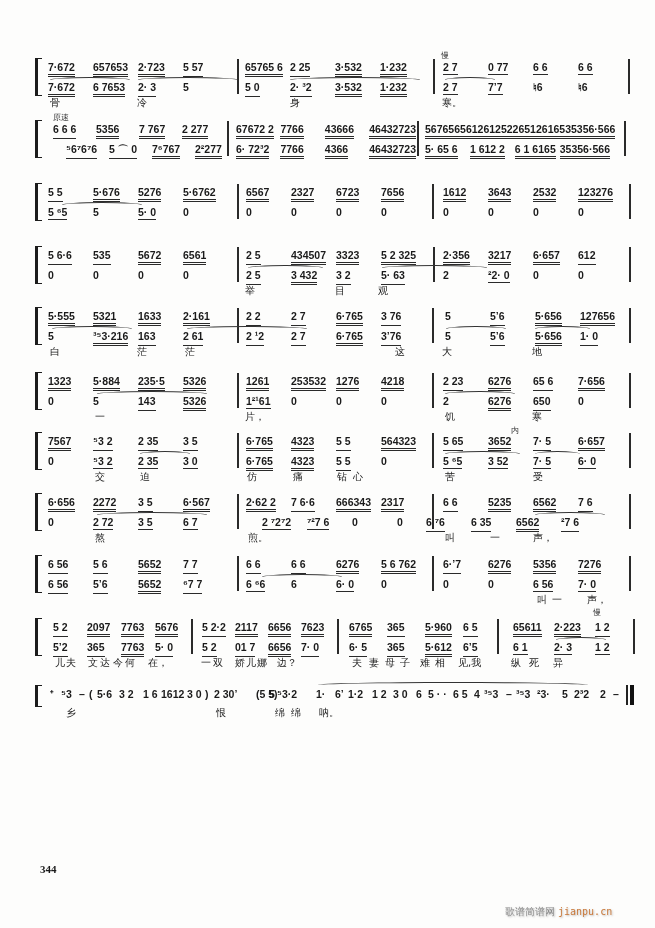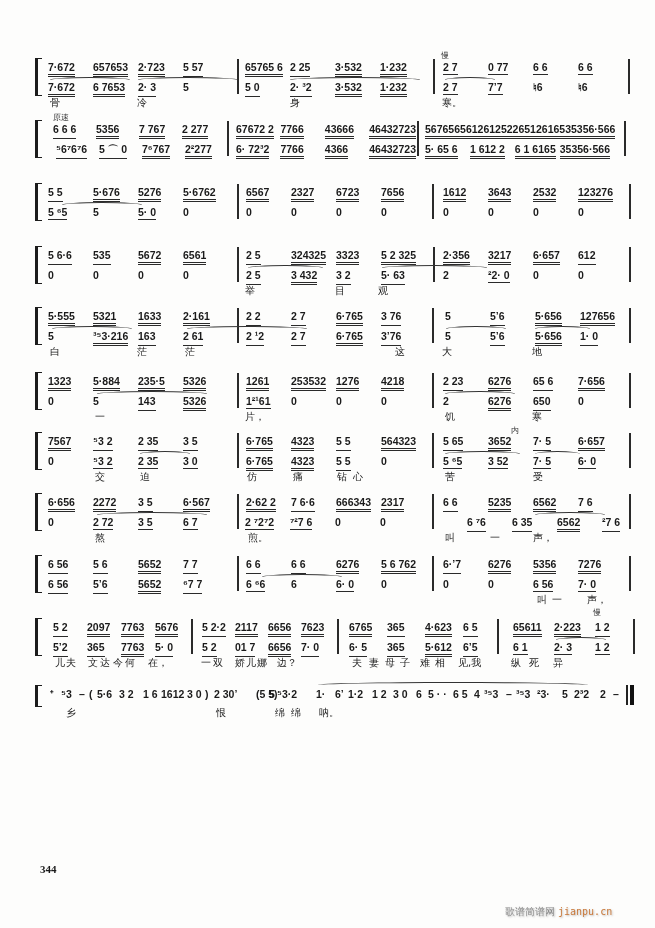--- a/index.html
+++ b/index.html
@@ -101,21 +101,21 @@
       <span class="g dd">7766</span>
       <span class="g dd">43666</span>
       <span class="g dd">46432723</span>
     </div>
   <div class="m c4 up" style="left:425px;width:185px">
       <span class="g dd">56765656</span>
       <span class="g dd">12612522</span>
       <span class="g dd">65126165</span>
       <span class="g dd">35356·566</span>
     </div>
-  <div class="m c4 lo" style="left:56px;width:172px">
+  <div class="m c4 lo" style="left:66px;width:172px">
       <span class="g">⁵6⁷6⁷6</span>
       <span class="g">5 ⌒ 0</span>
       <span class="g dd">7⁶767</span>
       <span class="g dd">2²277</span>
     </div>
   <div class="m c4 lo" style="left:236px;width:180px">
       <span class="g dd">6· 72³2</span>
       <span class="g dd">7766</span>
       <span class="g dd">4366</span>
       <span class="g dd">46432723</span>
@@ -180,21 +180,21 @@
   <div class="slur" style="left:248px;top:15px;width:75px"></div>
   <div class="slur" style="left:382px;top:15px;width:105px"></div>
   <div class="m c4 up" style="left:48px;width:180px">
       <span class="g">5 6·6</span>
       <span class="g">535</span>
       <span class="g dd">5672</span>
       <span class="g dd">6561</span>
     </div>
   <div class="m c4 up" style="left:246px;width:180px">
       <span class="g">2 5</span>
-      <span class="g dd">324325</span>
+      <span class="g dd">434507</span>
       <span class="g dd">3323</span>
       <span class="g dd">5 2 325</span>
     </div>
   <div class="m c4 up" style="left:443px;width:180px">
       <span class="g dd">2·356</span>
       <span class="g dd">3217</span>
       <span class="g dd">6·657</span>
       <span class="g">612</span>
     </div>
   <div class="m c4 lo" style="left:48px;width:180px">
@@ -401,27 +401,27 @@
       <span class="g dd">5235</span>
       <span class="g dd">6562</span>
       <span class="g">7 6</span>
     </div>
   <div class="m c4 lo" style="left:48px;width:180px">
       <span class="g n">0</span>
       <span class="g">2 72</span>
       <span class="g">3 5</span>
       <span class="g">6 7</span>
     </div>
-  <div class="m c4 lo" style="left:245px;width:180px">
+  <div class="m c4 lo" style="left:262px;width:180px">
       <span class="g">2 ⁷2⁷2</span>
       <span class="g">⁷²7 6</span>
       <span class="g n">0</span>
       <span class="g n">0</span>
     </div>
-  <div class="m c4 lo" style="left:467px;width:180px">
+  <div class="m c4 lo" style="left:426px;width:180px">
       <span class="g">6 ⁷6</span>
       <span class="g">6 35</span>
       <span class="g dd">6562</span>
       <span class="g">²7 6</span>
     </div>
   <span class="ly" style="left:95px">熬</span>
   <span class="ly" style="left:248px">煎。</span>
   <span class="ly" style="left:445px">叫</span>
   <span class="ly" style="left:490px">一</span>
   <span class="ly" style="left:533px">声，</span>
@@ -490,21 +490,21 @@
     </div>
   <div class="m c4 up" style="left:202px;width:132px">
       <span class="g">5 2·2</span>
       <span class="g dd">2117</span>
       <span class="g dd">6656</span>
       <span class="g dd">7623</span>
     </div>
   <div class="m c4 up" style="left:349px;width:152px">
       <span class="g dd">6765</span>
       <span class="g">365</span>
-      <span class="g dd">4·623</span>
+      <span class="g dd">5·960</span>
       <span class="g">6 5</span>
     </div>
   <div class="m c3 up" style="left:513px;width:123px">
       <span class="g dd">65611</span>
       <span class="g dd">2·223</span>
       <span class="g">1 2</span>
     </div>
   <div class="m c4 lo" style="left:53px;width:136px">
       <span class="g">5ʼ2</span>
       <span class="g">365</span>

